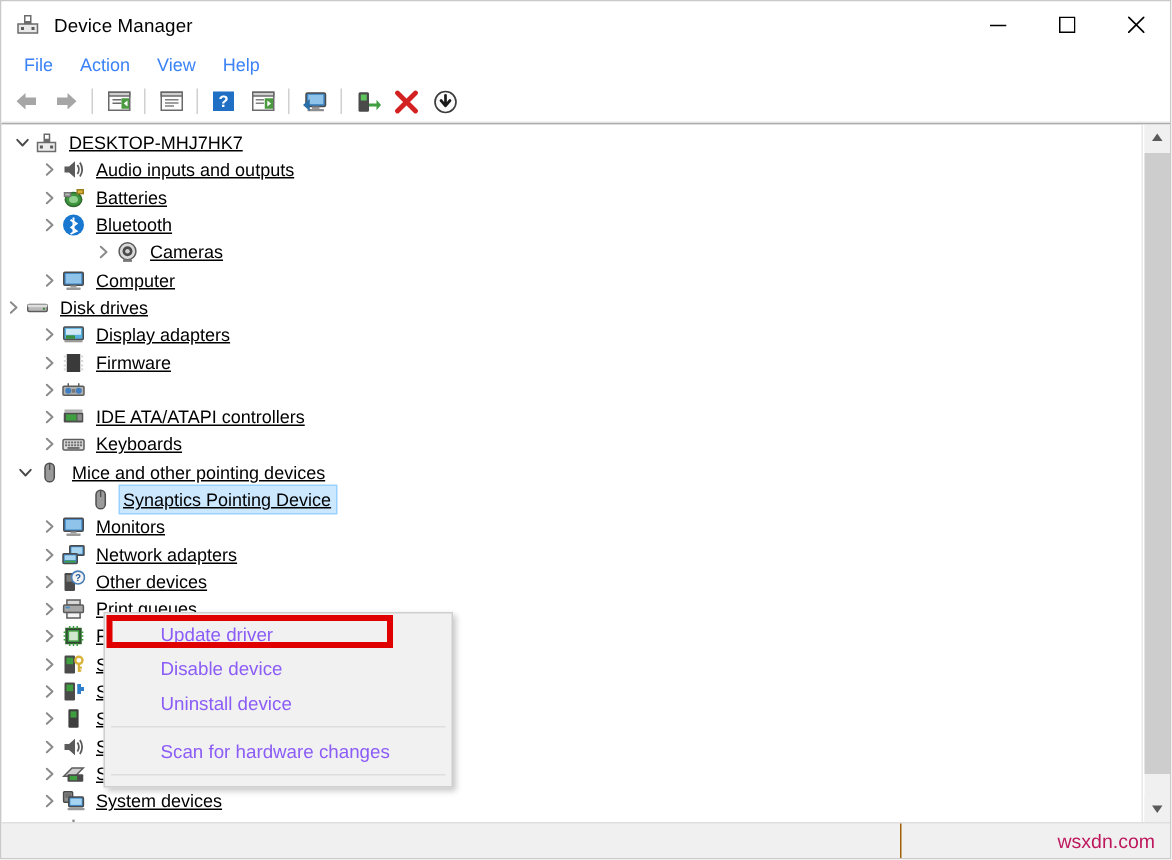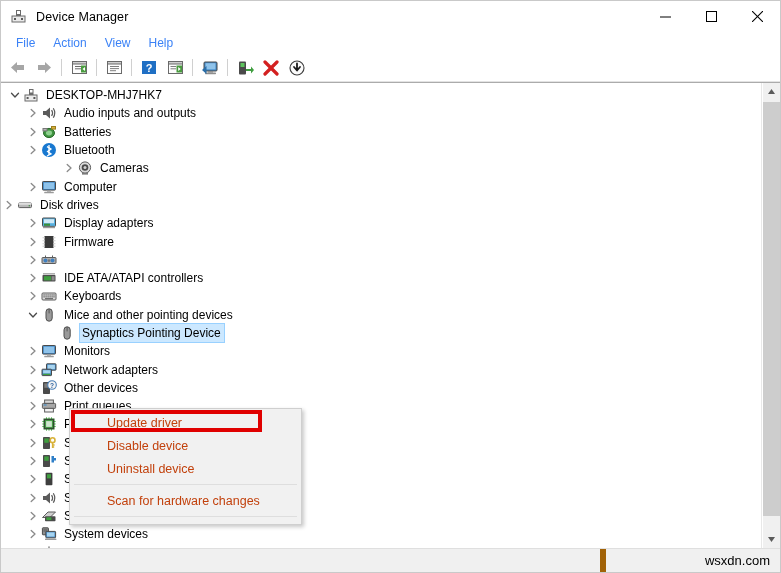--- a/index.html
+++ b/index.html
@@ -121,20 +121,21 @@
     width: 100%;
   }
   .node {
     height: 18.3px;
     display: flex;
     align-items: center;
     white-space: nowrap;
     font-size: 12px;
     line-height: 18px;
     cursor: default;
+    text-decoration: underline;
   }
   .node.selected .node-label {
     background: #cce8ff;
     outline: 1px solid #99d1ff;
   }
   .node-label { padding: 0 3px 0 2px; }
   .twisty {
     width: 16px; min-width: 16px;
     display: flex;
     align-items: center;
@@ -183,50 +184,50 @@
     min-height: 23px;
     background: #f0f0f0;
     border-top: 1px solid #dfdfdf;
     display: flex;
     align-items: center;
     position: relative;
   }
   .status-left { flex: 1; font-size: 11px; padding-left: 6px; color: #222; }
   .status-right {
     width: 180px;
-    border-left: 6px solid #a16207;
+    border-left: 1px solid #a16207;
     height: 100%;
     display: flex;
     align-items: center;
     justify-content: flex-end;
     padding-right: 10px;
     box-sizing: border-box;
     font-size: 13px;
-    color: #000000;
+    color: #be185d;
   }
 
   
   .ctxmenu {
     position: absolute;
     left: 68px; top: 325px;
     width: 233px;
     background: #f1f1f1;
     border: 1px solid #cfcfcf;
     box-shadow: 2px 2px 4px rgba(0,0,0,0.22);
     padding: 2px 0 3px 0;
     z-index: 40;
     box-sizing: border-box;
   }
   .ctx-item {
     height: 23px;
     display: flex;
     align-items: center;
     padding-left: 37px;
     font-size: 12.5px;
-    color: #c2410c;
+    color: #8b5cf6;
     cursor: default;
     box-sizing: border-box;
   }
   .ctx-item.bold { font-weight: bold; }
   .ctx-sep {
     height: 1px;
     background: #dedede;
     margin: 4px 4px 4px 4px;
   }
   .redbox {
@@ -544,21 +545,21 @@
                   <rect x="4.4" y="8.2" width="1.4" height="1.3"></rect>
                   <rect x="6.4" y="8.2" width="1.4" height="1.3"></rect>
                   <rect x="8.4" y="8.2" width="1.4" height="1.3"></rect>
                   <rect x="10.4" y="8.2" width="1.4" height="1.3"></rect>
                   <rect x="12.3" y="8.2" width="1.4" height="1.3"></rect>
                   <rect x="4" y="10" width="8" height="1.3"></rect>
                 </g>
               </svg></span>
             <span class="node-label">Keyboards</span>
           </div>
-          <div class="node" style="padding-left: 24px;">
+          <div class="node" style="padding-left: 8px;">
             <span class="twisty">
               <svg width="10" height="10" viewBox="0 0 10 10">
                 <path d="M1.5 3.2 L5 7 L8.5 3.2" stroke="#4a4a4a" stroke-width="1.3" fill="none" stroke-linecap="round" stroke-linejoin="round"></path>
               </svg>
             </span>
             <span class="nicon"><svg width="16" height="16" viewBox="0 0 16 16">
                 <rect x="5" y="1.8" width="6.2" height="12.4" rx="3.1" fill="#9a9a9a" stroke="#4e4e4e"></rect>
                 <line x1="8.1" y1="2.2" x2="8.1" y2="6.4" stroke="#4e4e4e" stroke-width="0.9"></line>
               </svg></span>
             <span class="node-label">Mice and other pointing devices</span>

